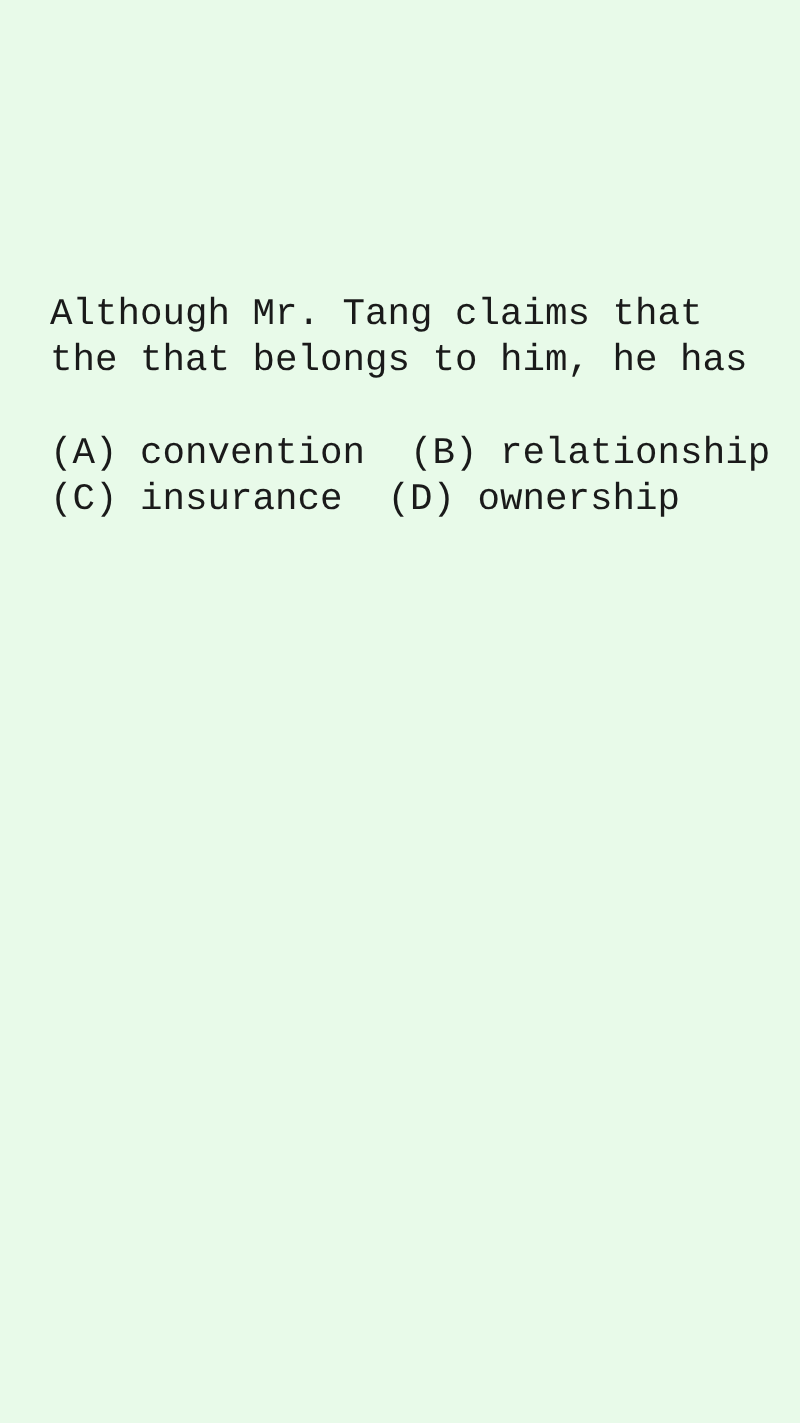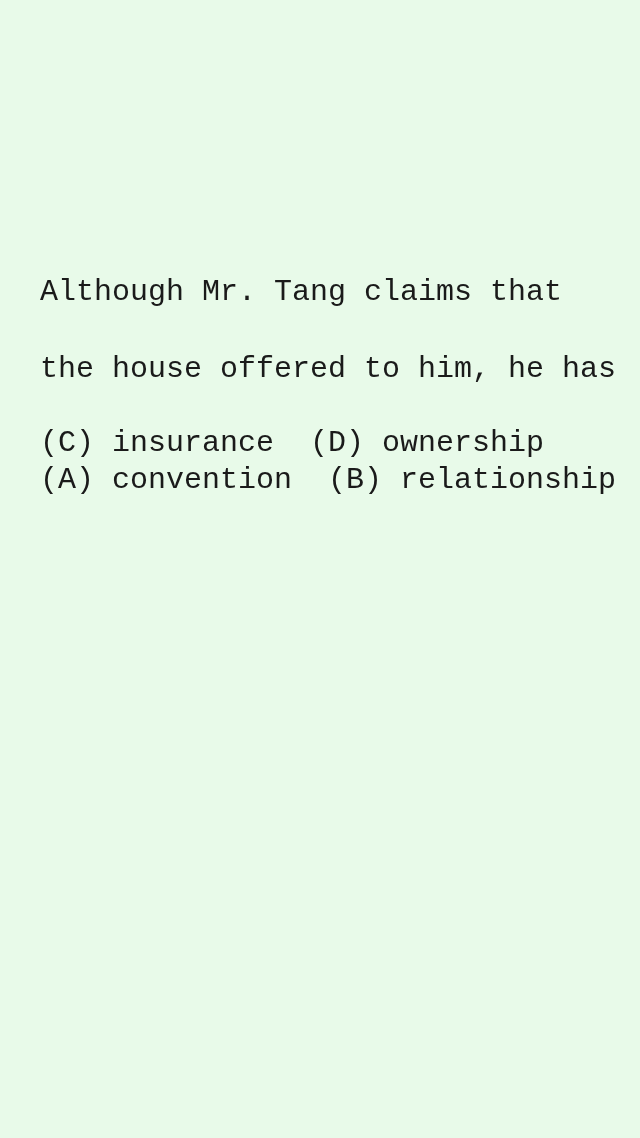--- a/index.html
+++ b/index.html
@@ -14,40 +14,40 @@
   .content {
     position: absolute;
     left: 40px;
     top: 234px;
     width: 580px;
     font-size: 30px;
     line-height: 37px;
     letter-spacing: 0;
     white-space: nowrap;
   }
-  .question-line { display: block; margin-top: 40px; }
+  .question-line { display: block; }
   .options-block { margin-top: 37px; }
   .options-row { display: block; }
   .option { display: inline-block; cursor: default; }
   .option + .option { margin-left: 18px; } 
 </style>
 </head>
 <body style="background: rgb(232, 250, 233); color: rgb(26, 26, 26);">
 
 <div class="content">
 
   <div>
     <span class="question-line">Although Mr. Tang claims that</span>
-    <span class="question-line">the house offered to him, he has</span>
+    <span class="question-line">the that belongs to him, he has</span>
   </div>
 
   <div class="options-block">
     <div class="options-row">
+      <span class="option">(A) convention</span>
+      <span class="option">(B) relationship</span>
+    </div>
+    <div class="options-row">
       <span class="option">(C) insurance</span>
       <span class="option">(D) ownership</span>
-    </div>
-    <div class="options-row">
-      <span class="option">(A) convention</span>
-      <span class="option">(B) relationship</span>
     </div>
   </div>
 
 </div>
 
 </body></html>

